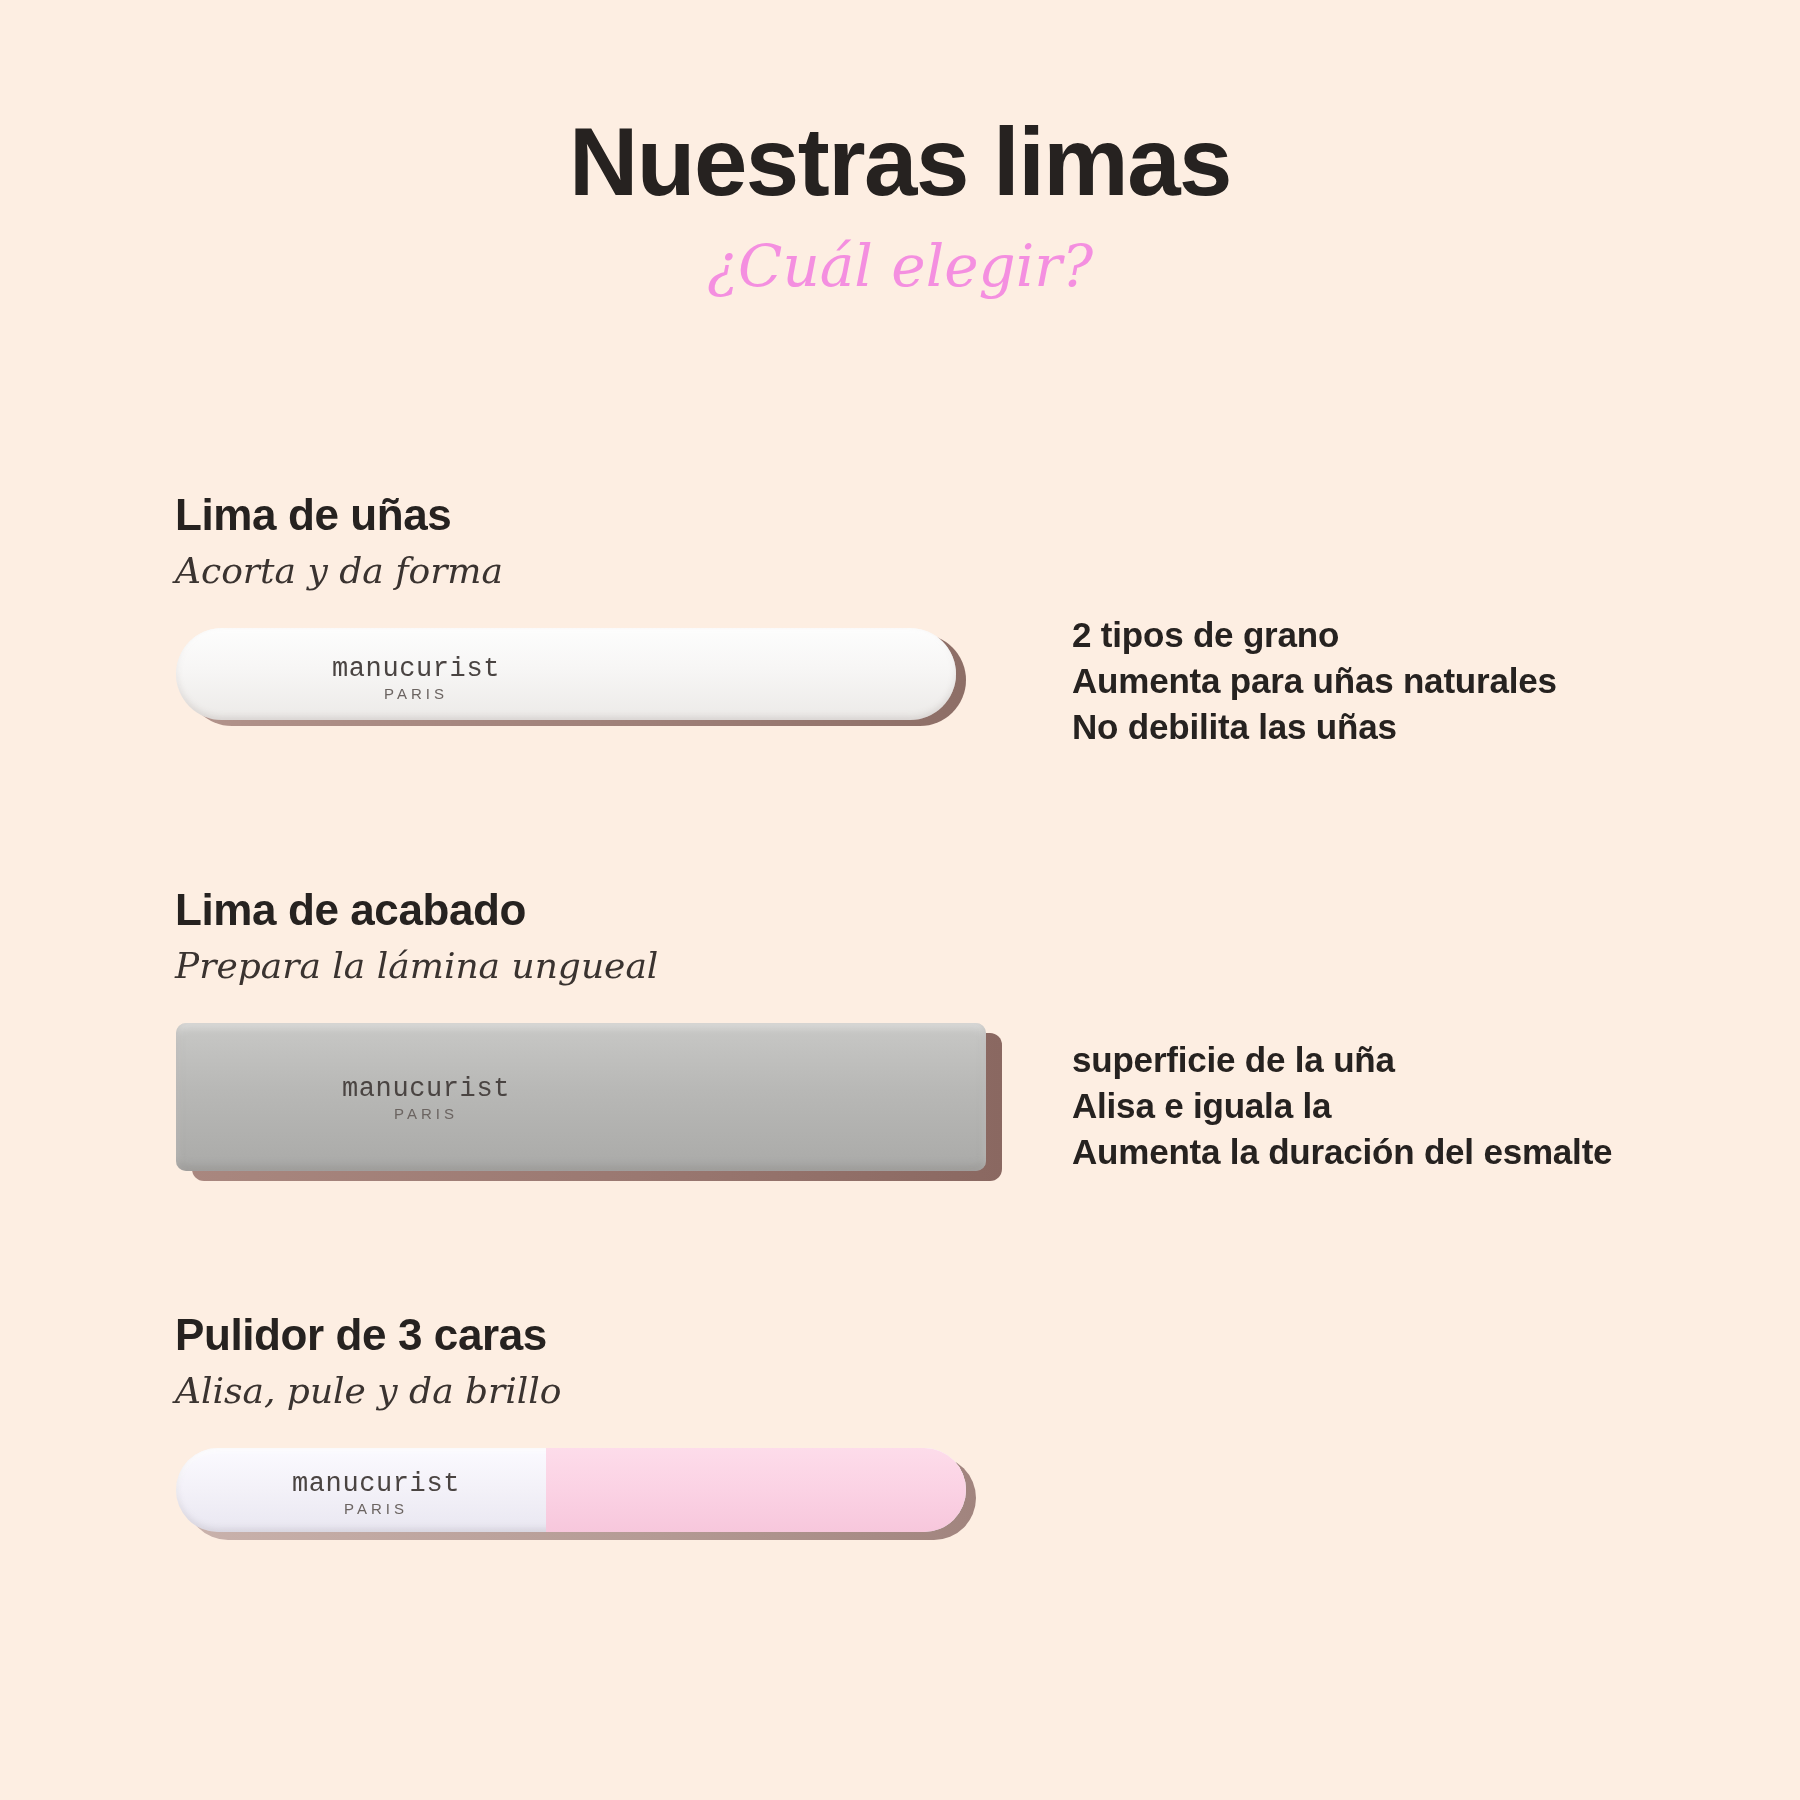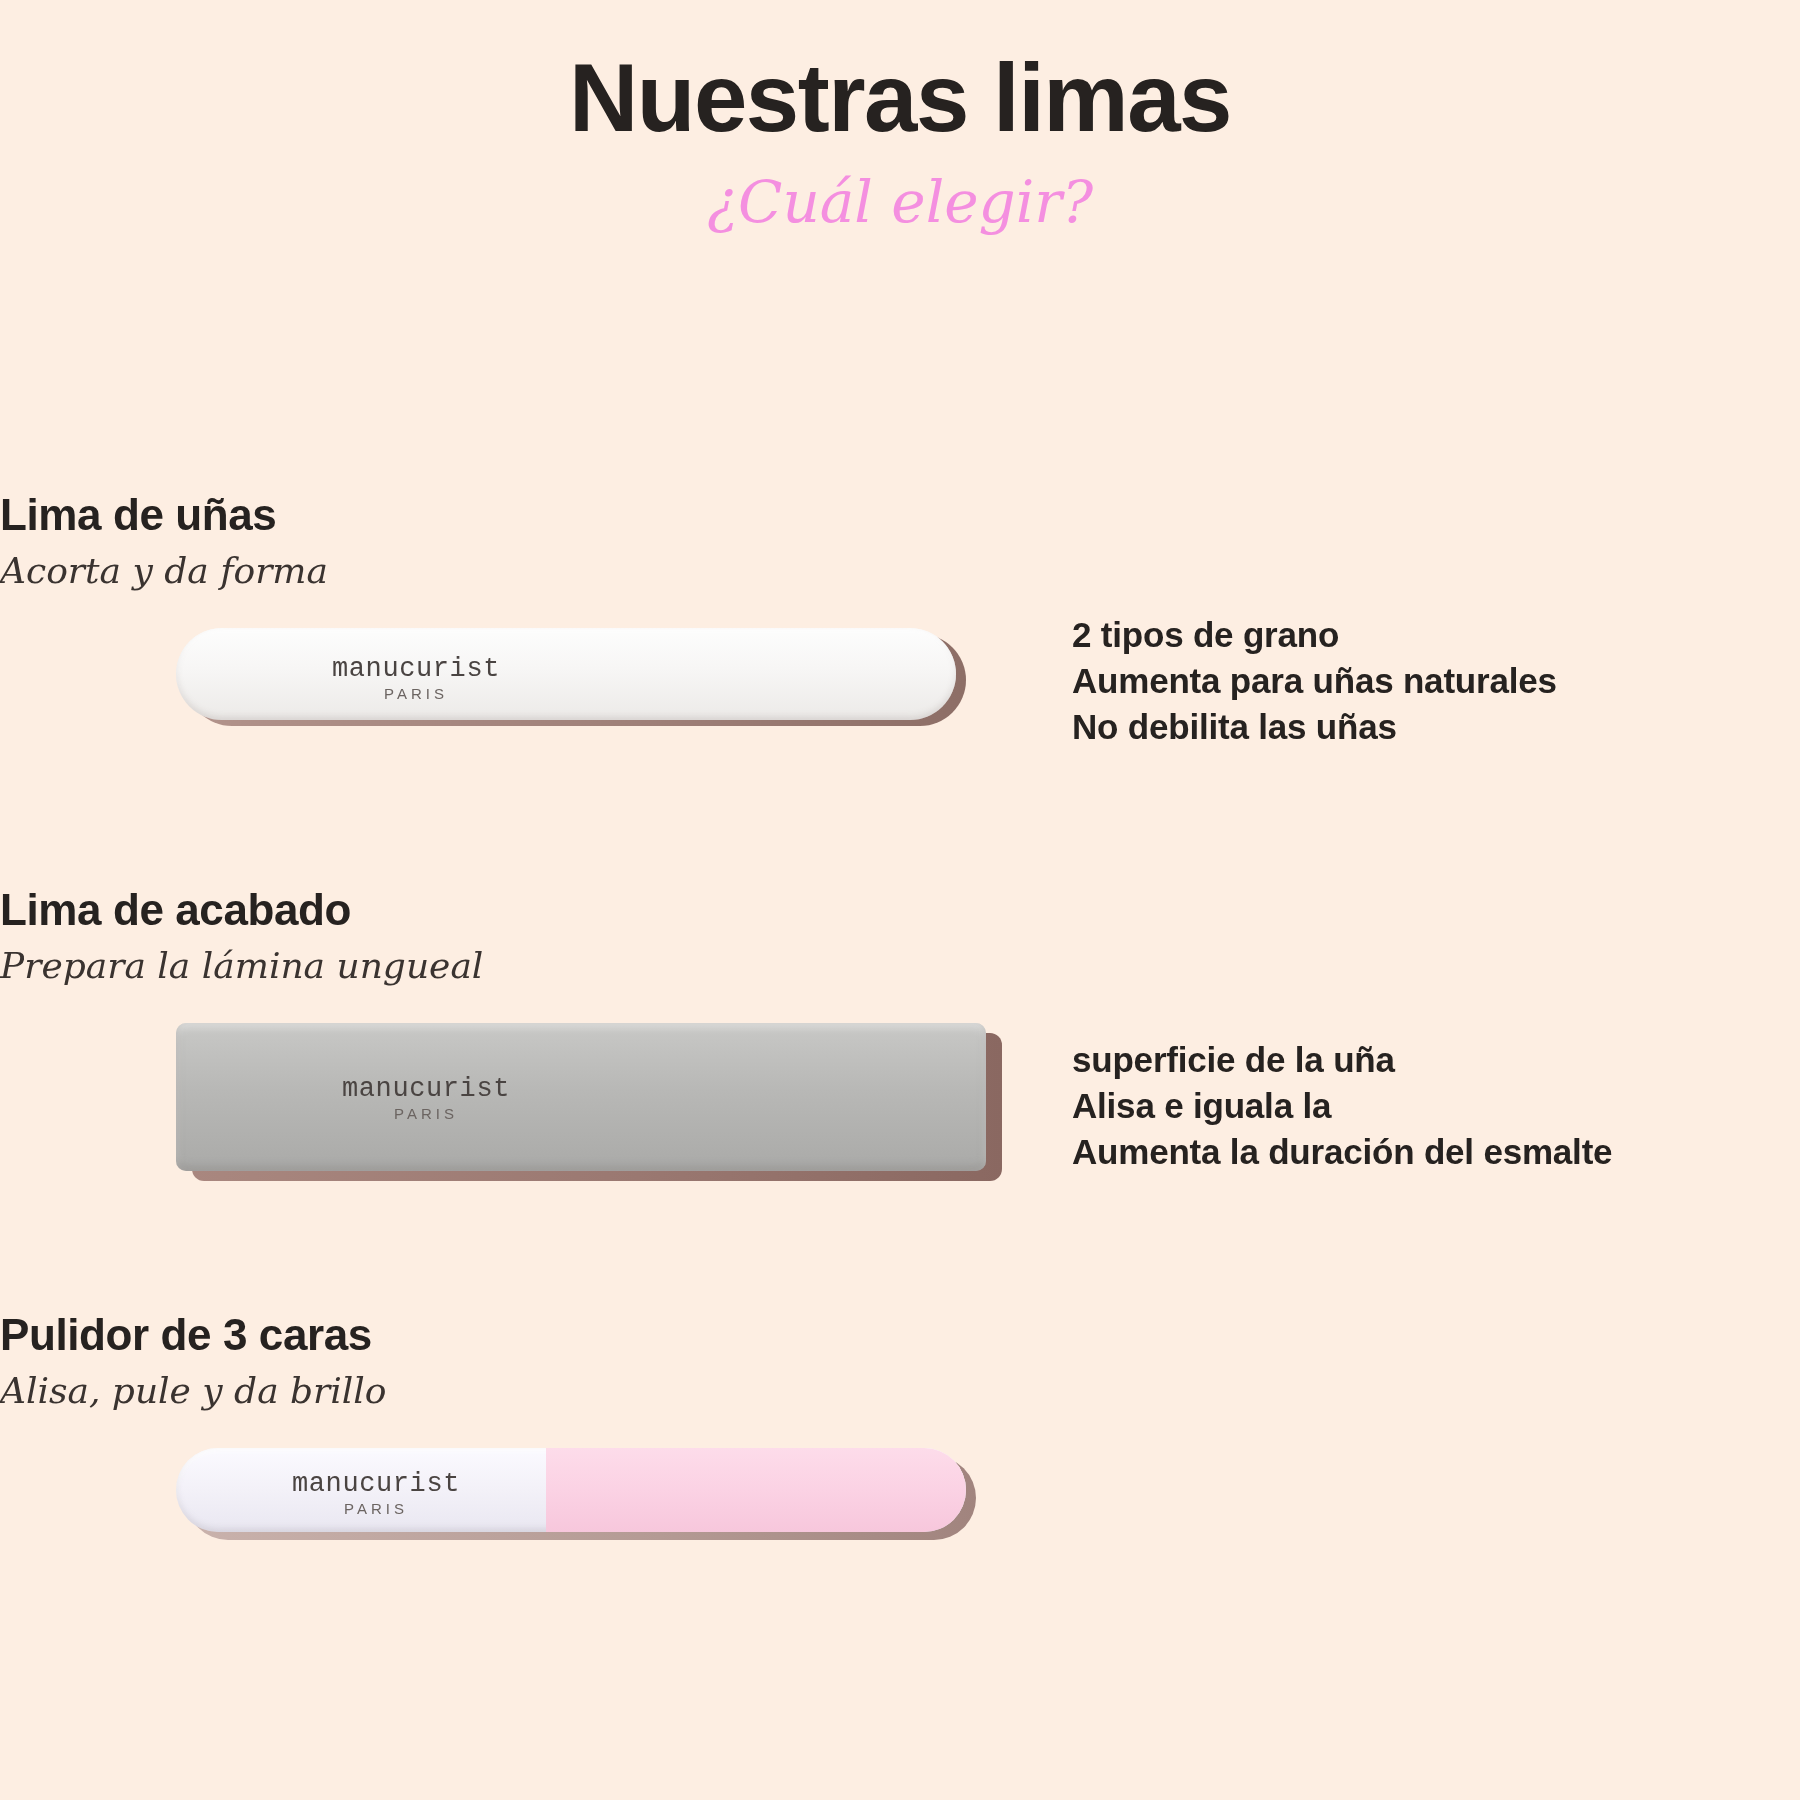--- a/index.html
+++ b/index.html
@@ -18,21 +18,21 @@
 
   .page {
     width: 1800px;
     height: 1800px;
     position: relative;
     box-sizing: border-box;
   }
 
   
   .header {
-    padding-top: 48px;
+    padding-top: 112px;
     text-align: center;
   }
   .title {
     font-family: "Liberation Sans", sans-serif;
     font-size: 96px;
     font-weight: bold;
     letter-spacing: -1.5px;
     color: #262220;
     line-height: 1.05;
     margin: 0;
@@ -50,20 +50,21 @@
   .section {
     position: absolute;
     left: 0;
     width: 1800px;
   }
   .sec1 { top: 490px; }
   .sec2 { top: 885px; }
   .sec3 { top: 1310px; }
 
   .sec-head {
+    padding-left: 175px;
   }
   .sec-title {
     font-size: 44px;
     font-weight: bold;
     color: #262220;
     letter-spacing: -0.4px;
     margin: 0;
     line-height: 1.15;
   }
   .sec-sub {

